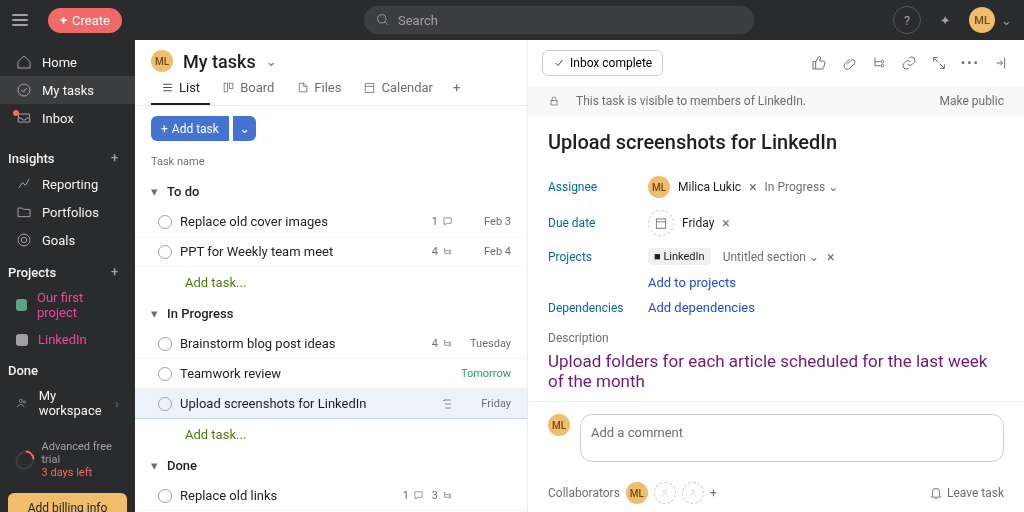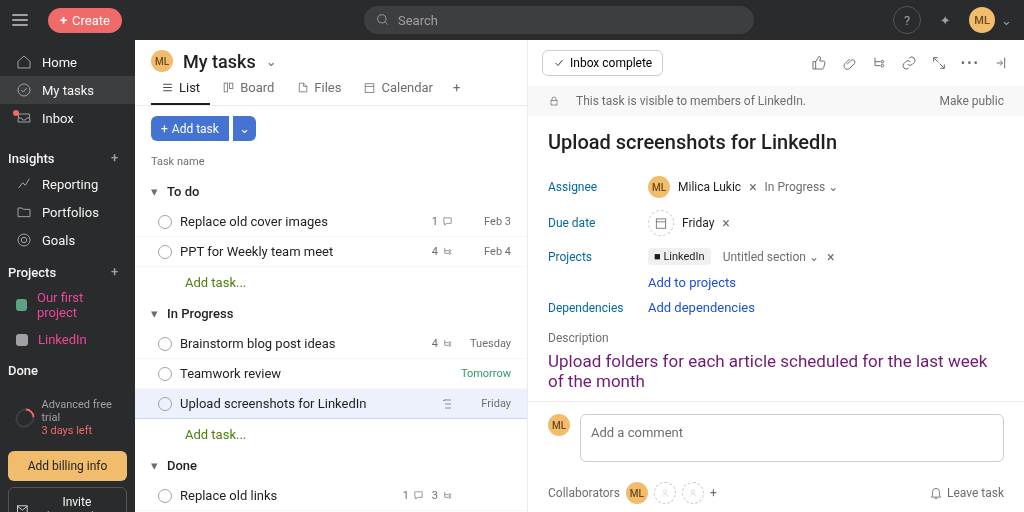--- a/index.html
+++ b/index.html
@@ -75,21 +75,21 @@
 .remove-x{color:#6d6e6f;cursor:pointer;font-size:14px}
 .status-sel{color:#6d6e6f;font-size:12px;display:flex;align-items:center;gap:3px}
 .date-pill{display:flex;align-items:center;gap:8px}
 .date-icon{width:26px;height:26px;border:1px dashed #cfcbcb;border-radius:50%;display:flex;align-items:center;justify-content:center;color:#6d6e6f}
 .proj-tag{background:#f1f0ef;padding:2px 6px;border-radius:4px;font-size:11px;margin-right:4px}
 .link-txt{color:#1d4ed8;font-size:13px;cursor:pointer}
 .link-row{padding:4px 0 4px 100px}
 .desc-label{font-size:12px;color:#6d6e6f;margin-top:10px;margin-bottom:6px}
 .desc-text{font-size:17px;color:#701a75}
 .comment-area{padding:12px 20px;display:flex;gap:10px;align-items:flex-start;border-top:1px solid #edeae9}
-.comment-input{flex:1;border:1px solid #cfcbcb;border-radius:6px;padding:10px;min-height:48px;font-size:13px;color:#6d6e6f}
+.comment-input{flex:1;border:1px solid #cfcbcb;border-radius:12px;padding:10px;min-height:48px;font-size:13px;color:#6d6e6f}
 .collab-row{padding:8px 20px;display:flex;align-items:center;gap:6px;font-size:12px;color:#6d6e6f}
 .collab-row .leave{margin-left:auto;display:flex;align-items:center;gap:4px;cursor:pointer}
 .dashed-circ{width:22px;height:22px;border:1px dashed #cfcbcb;border-radius:50%;display:flex;align-items:center;justify-content:center;color:#cfcbcb;font-size:10px}
 svg{fill:none;stroke:currentColor;stroke-width:1.5}
 </style>
 </head>
 <body>
 
 <div class="topbar">
   <div class="hamburger">
@@ -171,20 +171,29 @@
         <span class="proj-sq" style="background:#5da283"></span>
         <span>Our first project</span>
       </div>
   <div class="proj-item">
         <span class="proj-sq" style="background:#a2a0a2"></span>
         <span>LinkedIn</span>
       </div>
   <div class="section-hdr">
         <span>Done</span>
       </div>
+  <div class="nav-item">
+        <svg viewBox="0 0 24 24">
+          <circle cx="9" cy="8" r="3"></circle>
+          <circle cx="16" cy="10" r="2"></circle>
+          <path d="M3 20c0-3 3-5 6-5s6 2 6 5"></path>
+        </svg>
+        <span>My workspace</span>
+        <span style="margin-left:auto;color:#6d6e6f">›</span>
+      </div>
   <div class="footer">
     <div class="trial">
           <div class="trial-ring"></div>
           <div class="trial-txt">
             <div>Advanced free trial</div>
             <div class="days">3 days left</div>
           </div>
         </div>
     <button class="billing-btn">Add billing info</button>
     <button class="invite-btn">

